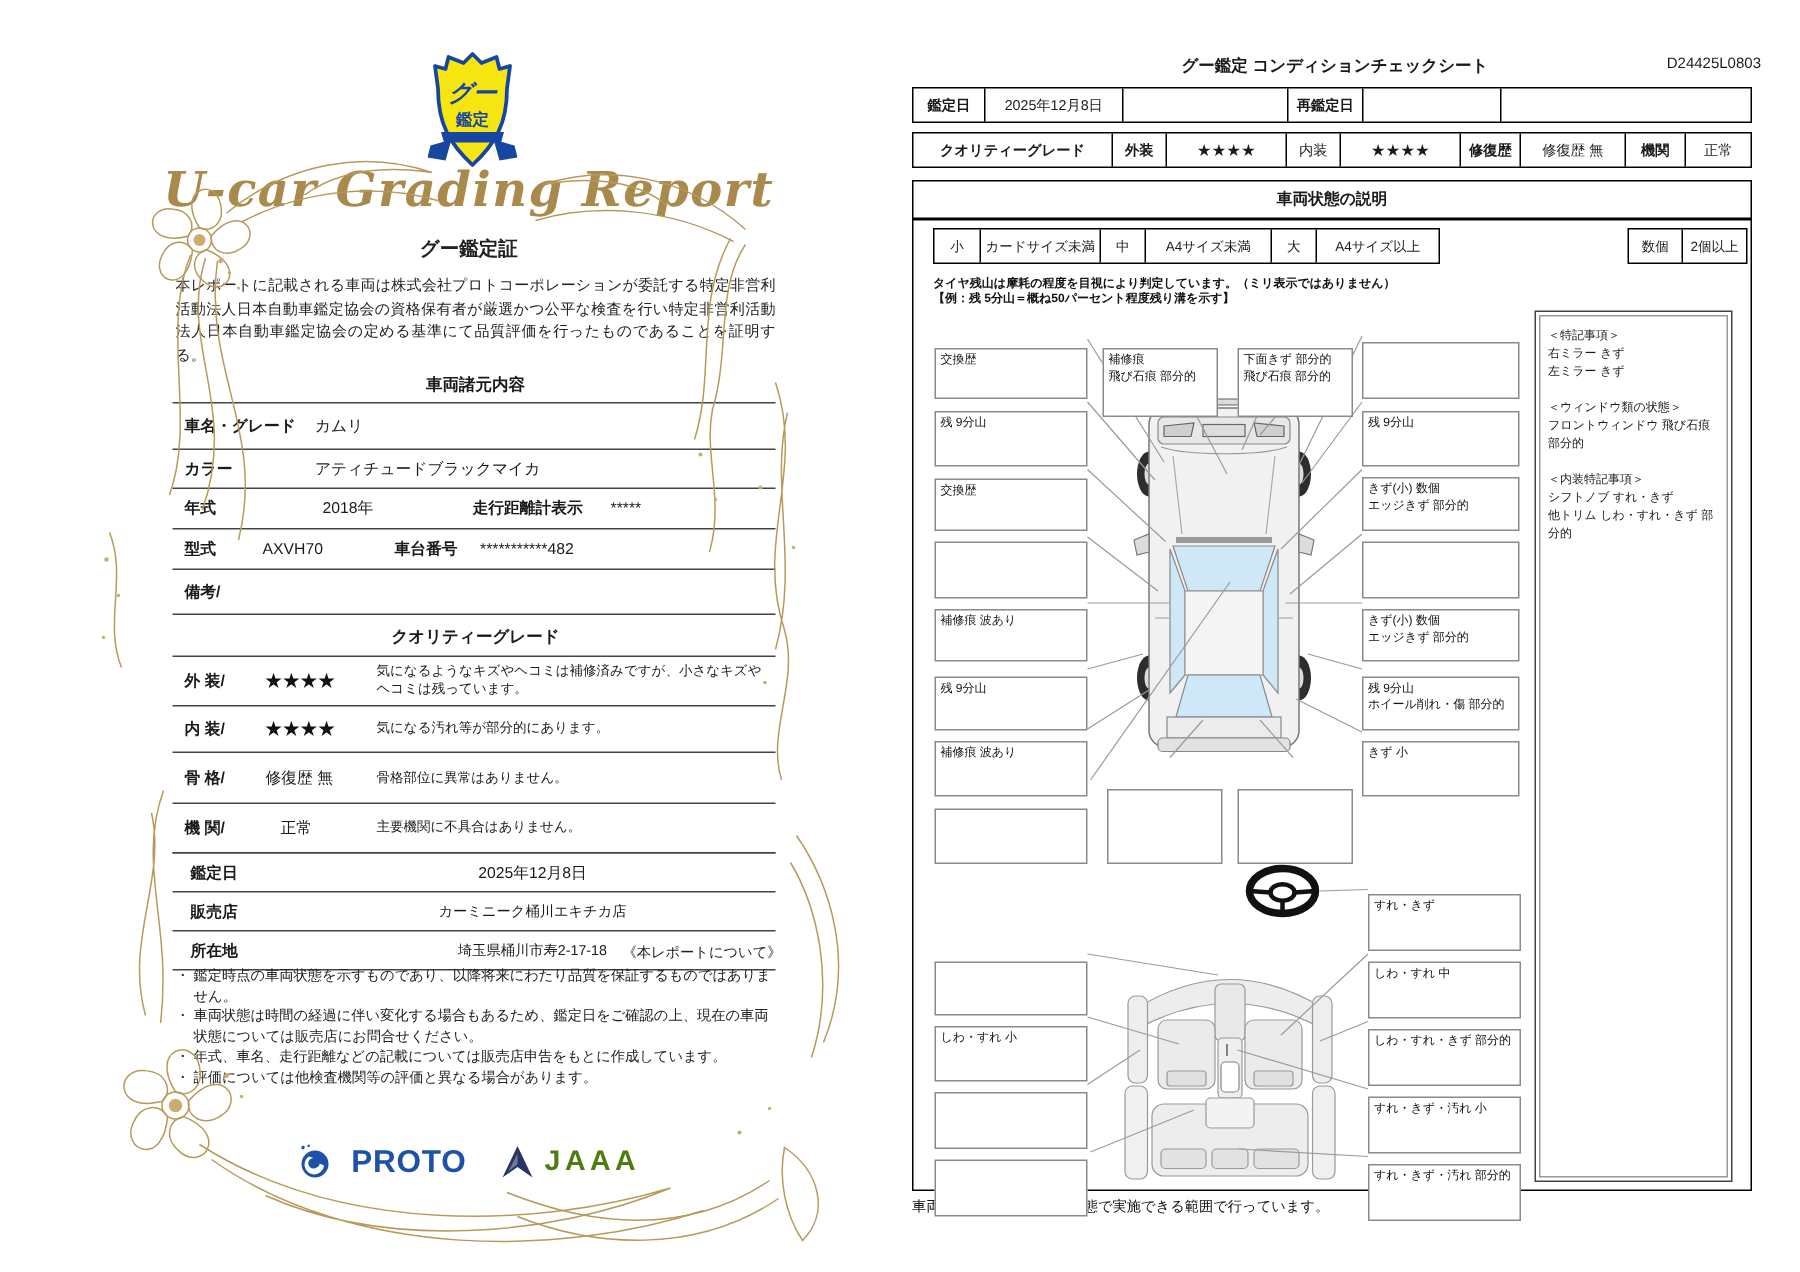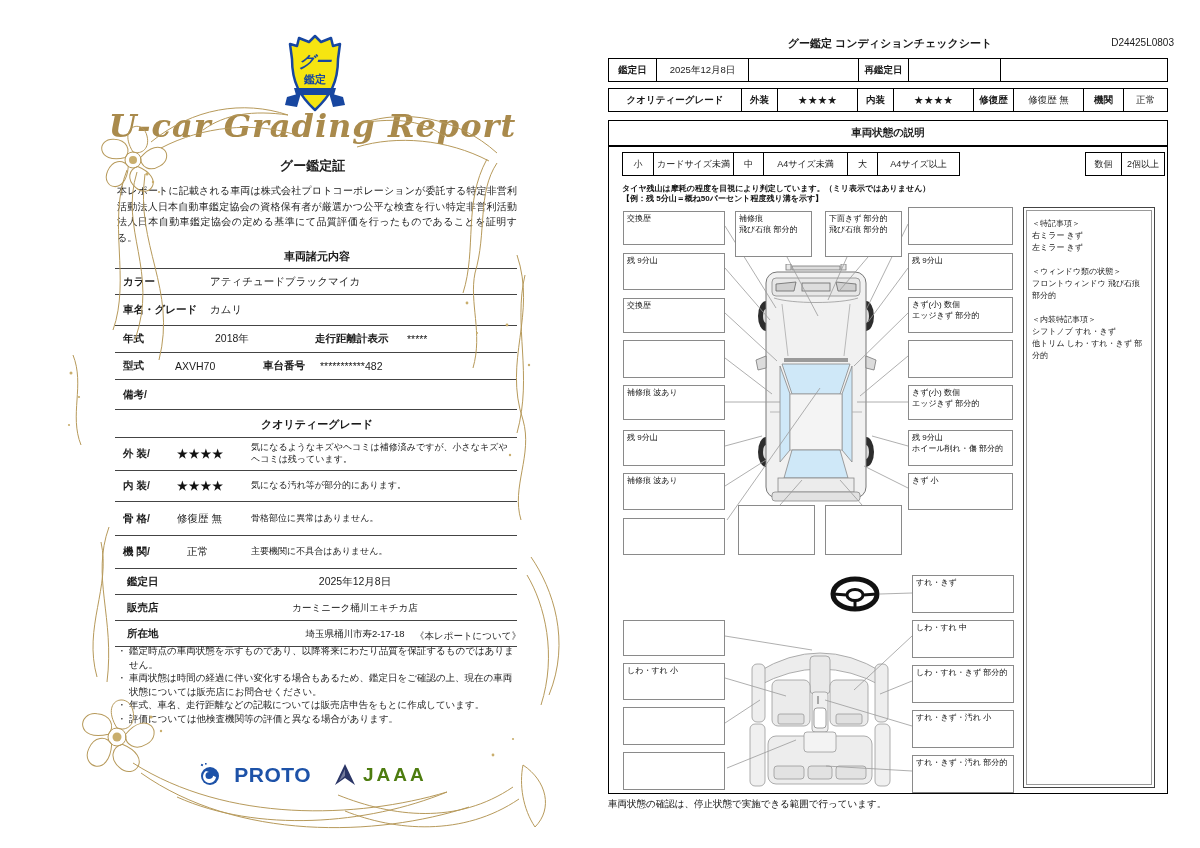--- a/index.html
+++ b/index.html
@@ -41,21 +41,21 @@
   .rtable>div:last-child{border-right:none;}
   #rp-section{position:absolute;left:8px;top:92px;width:560px;height:26px;border:1.2px solid #000;
               box-sizing:border-box;display:flex;align-items:center;justify-content:center;
               font-weight:bold;font-size:10.5px;}
   #rp-big{position:absolute;left:8px;top:118px;width:560px;height:648px;border:1.5px solid #000;box-sizing:border-box;}
   .legend{position:absolute;display:flex;height:24px;border:1px solid #000;box-sizing:border-box;font-size:9px;}
   .legend>div{border-right:1px solid #000;display:flex;align-items:center;justify-content:center;box-sizing:border-box;}
   .legend>div:last-child{border-right:none;}
   .tnote{position:absolute;left:22px;font-size:8px;color:#111;white-space:nowrap;}
   .abox{position:absolute;background:#fff;border:1px solid #8a8a8a;box-sizing:border-box;
-        font-size:8px;line-height:1.35;padding:2px 3px;z-index:3;color:#111;}
+        font-size:8px;line-height:1.35;padding:2px 3px;z-index:3;color:#111;margin-top:21px;}
   #rp-notes{position:absolute;left:423px;top:179px;width:132px;height:581px;border:1px solid #444;
             outline:1px solid #999;outline-offset:-4px;box-sizing:border-box;background:#fff;
             padding:10px 8px;font-size:8px;line-height:1.5;z-index:3;}
   #rp-notes .nh{margin-top:0;}
   #rp-notes .gap{height:12px;}
   #rp-foot{position:absolute;left:8px;top:770px;font-size:9.5px;color:#111;}
   #leader{position:absolute;left:0;top:0;z-index:2;pointer-events:none;}
   .dsvg{position:absolute;z-index:1;}
 </style>
 </head>
@@ -135,27 +135,27 @@
     <polygon points="9,55 51,55 49,62 11,62" fill="#1746a0"></polygon>
   </svg>
 
   <div id="lp-title">U-car Grading Report</div>
   <div id="lp-sub">グー鑑定証</div>
   <div id="lp-intro">本レポートに記載される車両は株式会社プロトコーポレーションが委託する特定非営利活動法人日本自動車鑑定協会の資格保有者が厳選かつ公平な検査を行い特定非営利活動法人日本自動車鑑定協会の定める基準にて品質評価を行ったものであることを証明する。</div>
 
   <div class="lp-h" style="top:224px">車両諸元内容</div>
 
   <div class="lp-table" style="top:243px">
+    <div class="lp-row" style="height:30px">
+      <span class="lbl" style="left:8px">車名・グレード</span>
+      <span class="val" style="left:95px">カムリ</span>
+    </div>
     <div class="lp-row" style="height:25px">
       <span class="lbl" style="left:8px">カラー</span>
       <span class="val" style="left:95px">アティチュードブラックマイカ</span>
-    </div>
-    <div class="lp-row" style="height:30px">
-      <span class="lbl" style="left:8px">車名・グレード</span>
-      <span class="val" style="left:95px">カムリ</span>
     </div>
     <div class="lp-row" style="height:26px">
       <span class="lbl" style="left:8px">年式</span>
       <span class="val" style="left:100px">2018年</span>
       <span class="lbl" style="left:200px">走行距離計表示</span>
       <span class="val" style="left:292px">*****</span>
     </div>
     <div class="lp-row" style="height:26px">
       <span class="lbl" style="left:8px">型式</span>
       <span class="val" style="left:60px">AXVH70</span>
@@ -258,21 +258,21 @@
     <div style="width:110px"></div>
     <div style="width:50px;font-weight:bold">再鑑定日</div>
     <div style="width:92px"></div>
     <div style="flex:1"></div>
   </div>
 
   <div class="rtable" style="top:60px">
     <div style="width:133px;font-weight:bold">クオリティーグレード</div>
     <div style="width:36px;font-weight:bold">外装</div>
     <div style="width:80px;font-size:11px">★★★★</div>
-    <div style="width:36px;font-weight:bold">内装</div>
+    <div style="width:36px;font-weight:normal">内装</div>
     <div style="width:80px;font-size:11px">★★★★</div>
     <div style="width:40px;font-weight:bold">修復歴</div>
     <div style="width:70px">修復歴 無</div>
     <div style="width:40px;font-weight:bold">機関</div>
     <div style="flex:1">正常</div>
   </div>
 
   <div id="rp-section">車両状態の説明</div>
   <div id="rp-big"></div>
 

